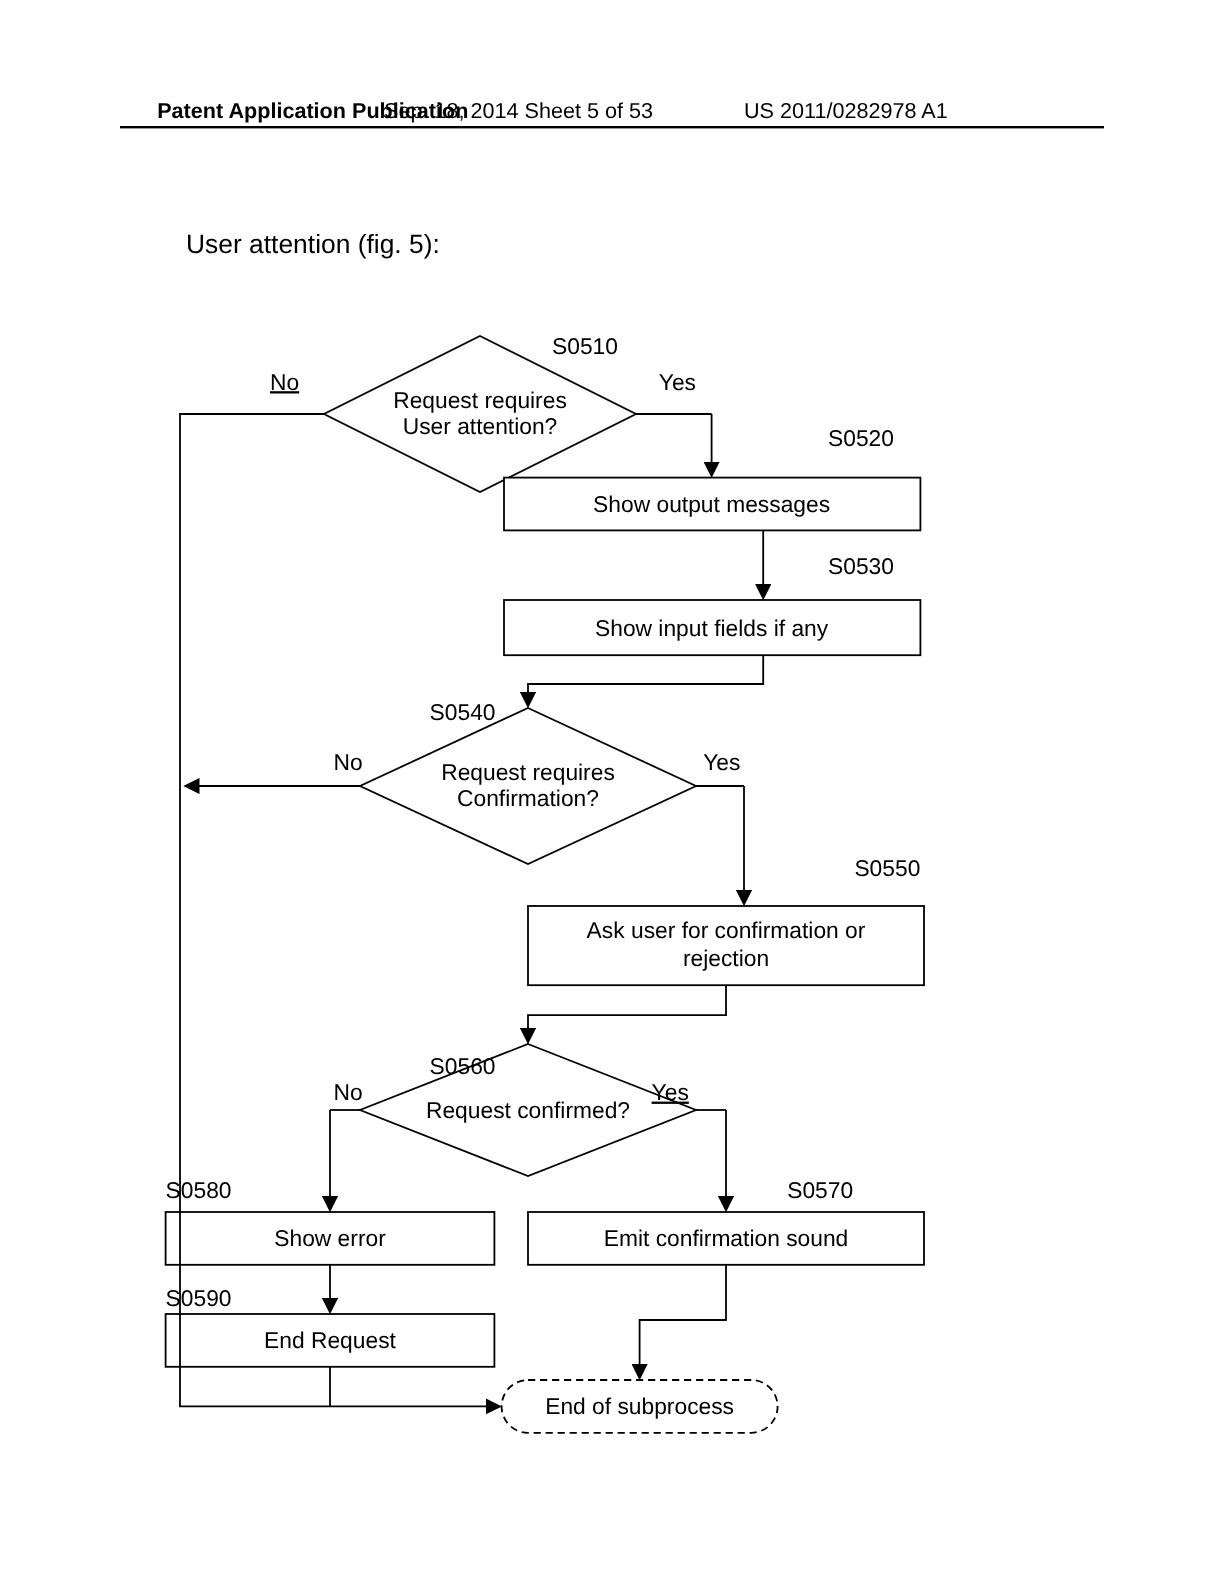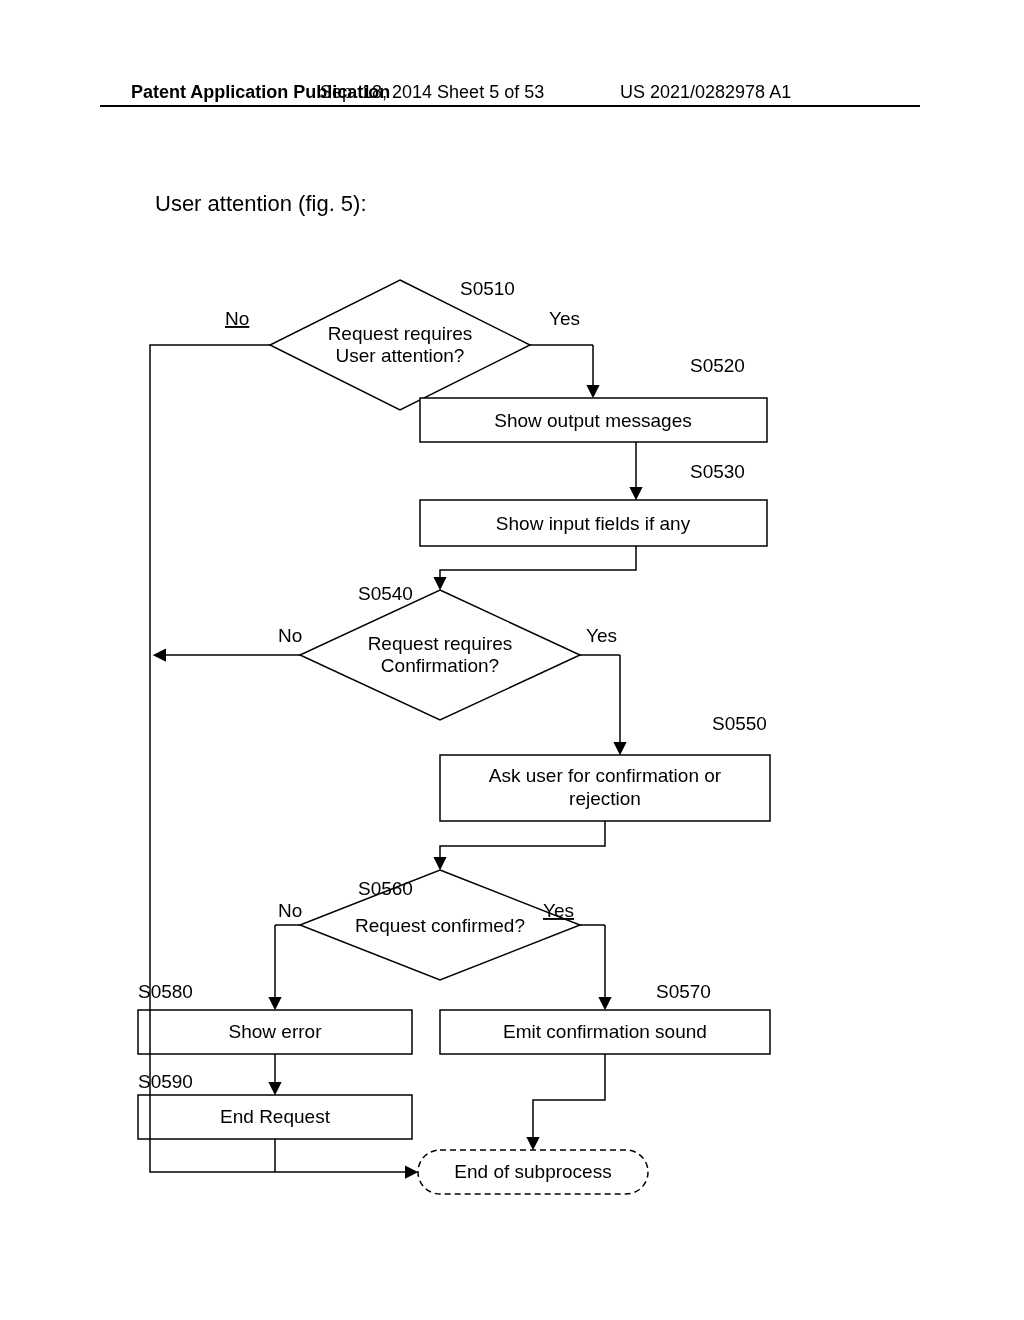--- a/index.html
+++ b/index.html
@@ -41,21 +41,21 @@
 
 </style>
 </head>
 <body>
 
 <div class="page">
 
   <div class="hdr">
     <span class="left">Patent Application Publication</span>
     <span class="mid">Sep. 18, 2014  Sheet 5 of 53</span>
-    <span class="right">US 2021/0282978 A1</span>
+    <span class="right">US 2011/0282978 A1</span>
   </div>
   <div class="hdr-rule"></div>
 
   <div class="title">User attention (fig. 5):</div>
 
   <svg width="1024" height="1320" viewBox="0 0 1024 1320">
     <defs>
       <marker id="arrow" viewBox="0 0 12 12" refX="10" refY="6" markerWidth="9" markerHeight="9" orient="auto-start-reverse">
         <path d="M0,0 L12,6 L0,12 Z" fill="#000"></path>
       </marker>

